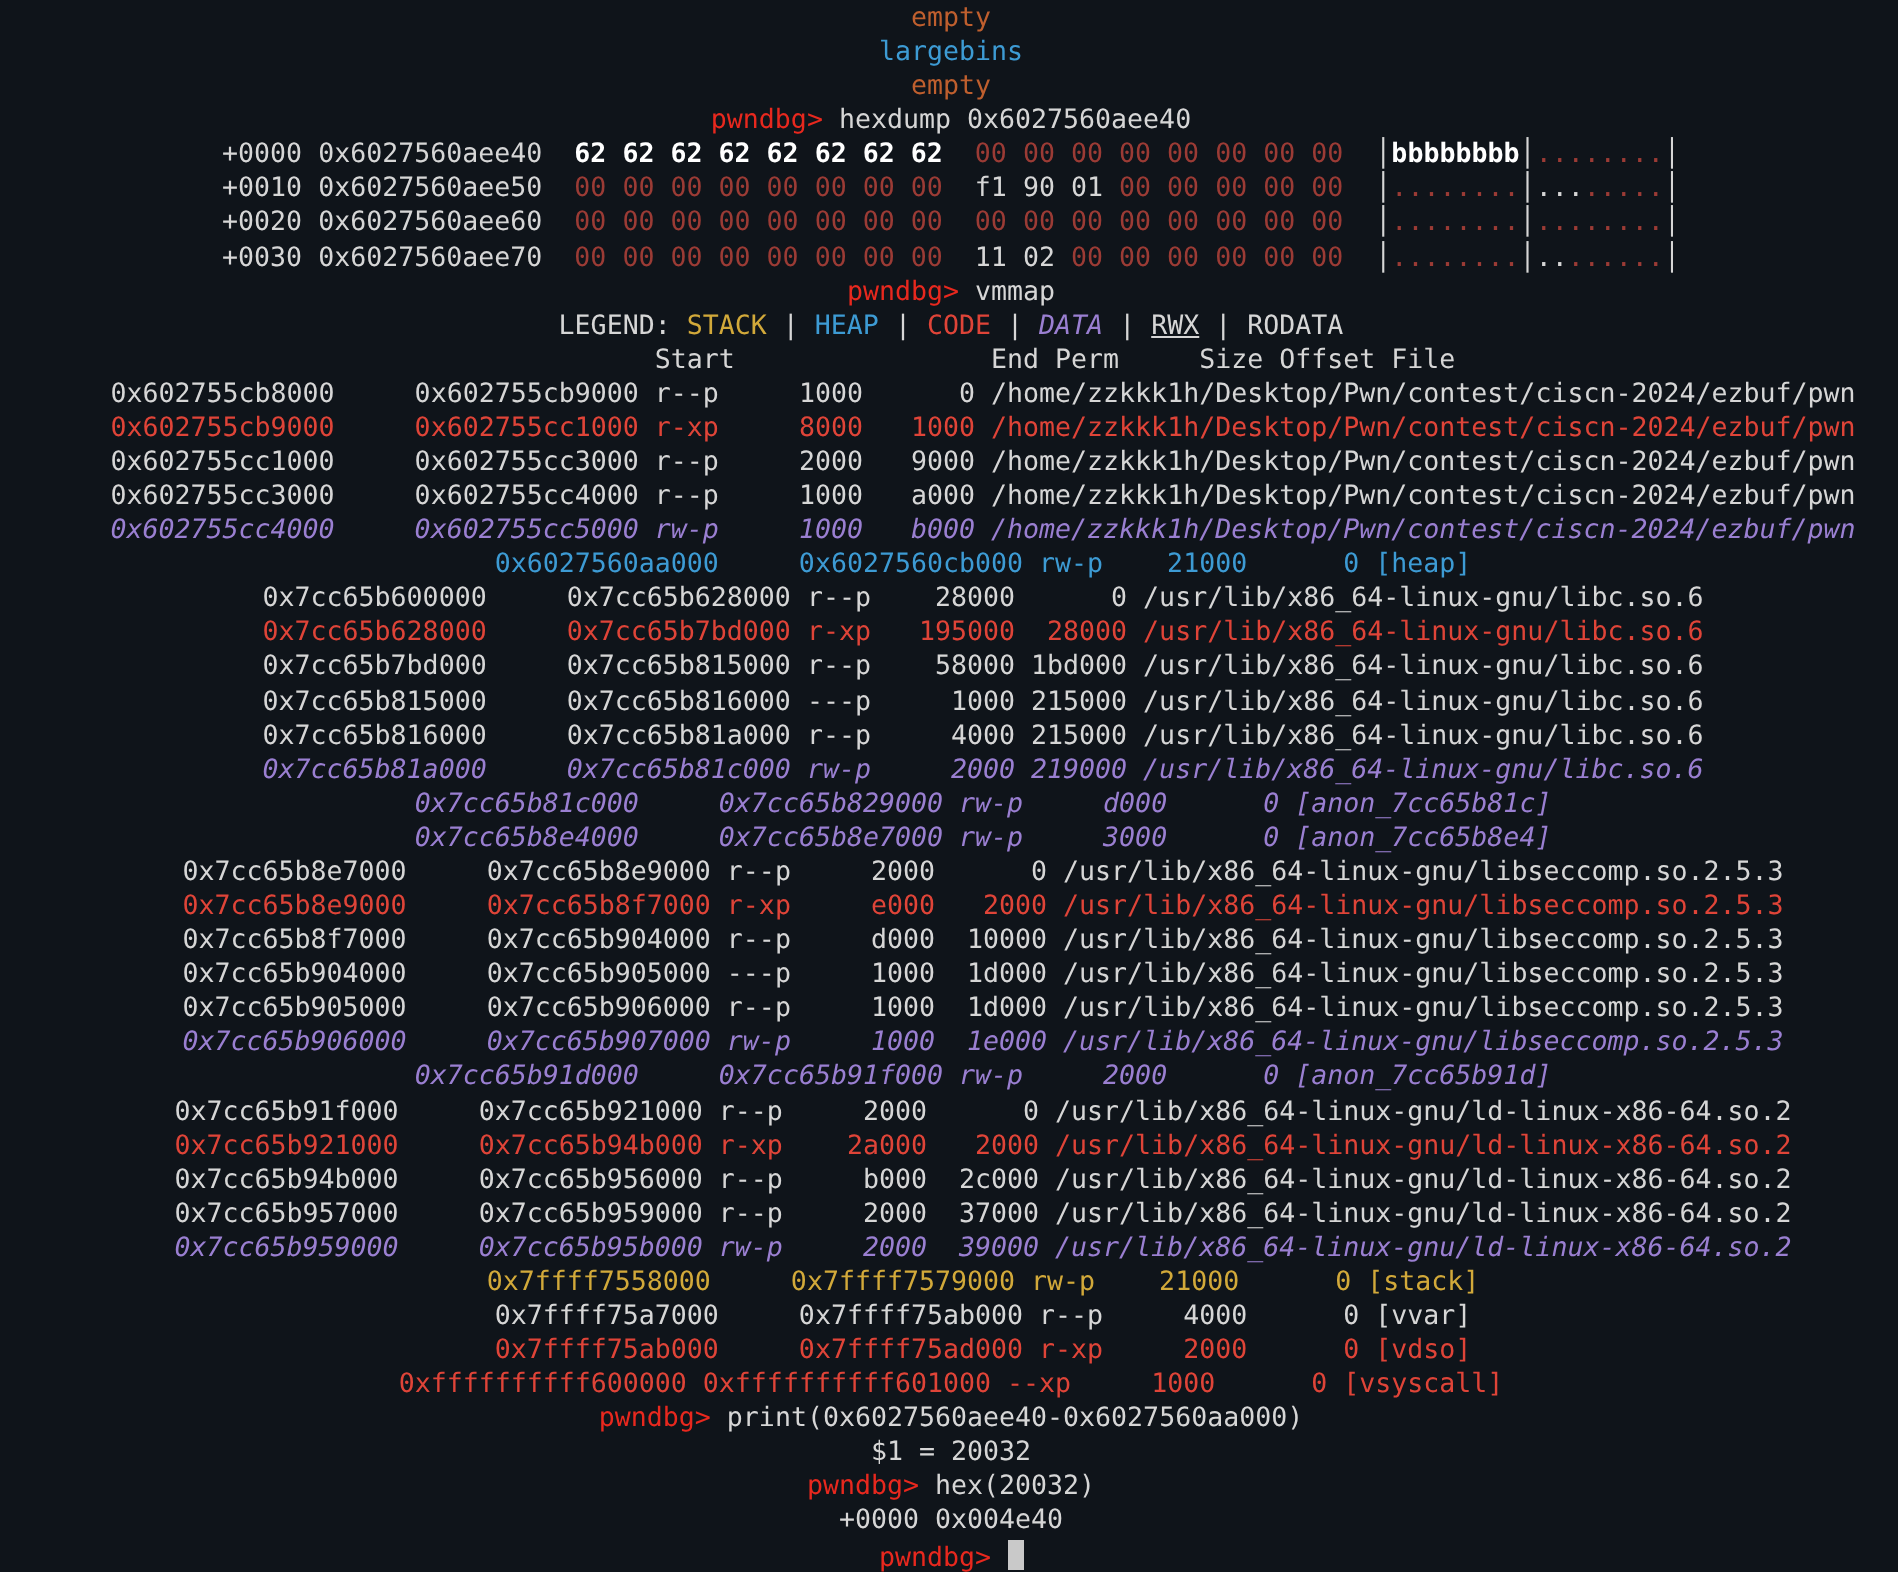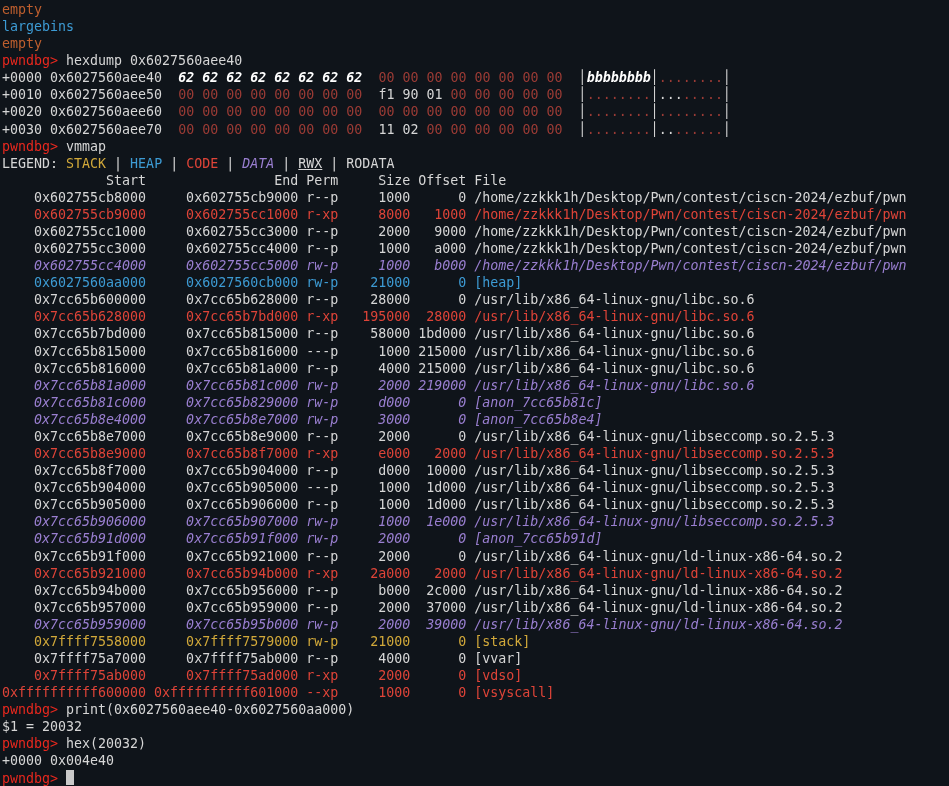--- a/index.html
+++ b/index.html
@@ -7,30 +7,31 @@
     --darkred:#9b3b35; --blue:#3d9bd4; --purple:#9a7fd1; --yellow:#d2a93a;
     --orange:#bf5f2e; --bright:#ffffff; --cursor:#c9c9c9;
   }
   html,body{margin:0;padding:0;background:var(--bg);}
   #term{
     width:949px;height:786px;box-sizing:border-box;overflow:hidden;
     font-family:"DejaVu Sans Mono","Liberation Mono",monospace;
     font-size:13.3px;line-height:17.09px;
     white-space:pre;color:var(--fg);
     padding:1px 0 0 2px;
+    text-align:center;
   }
   .line{height:17.09px;}
   .c-fg{color:var(--fg);}
   .c-o{color:var(--orange);}
   .c-b{color:var(--blue);}
   .c-r{color:var(--red);}
   .c-p{color:var(--purple);font-style:italic;}
   .c-y{color:var(--yellow);}
   .c-z{color:var(--darkred);}
-  .c-hl{color:var(--bright);font-weight:bold;font-style:italic;}
+  .c-hl{color:var(--bright);font-weight:bold;}
   .c-prompt{color:var(--promptRed);font-weight:normal;}
   .u{text-decoration:underline;}
   .cursor{display:inline-block;width:8px;height:15px;background:var(--cursor);vertical-align:-2px;}
 </style>
 </head>
 <body>
 
 <div id="term"><div class="line"><span class="c-o">empty</span></div><div class="line"><span class="c-b">largebins</span></div><div class="line"><span class="c-o">empty</span></div><div class="line"><span class="c-prompt">pwndbg&gt; </span><span class="c-fg">hexdump 0x6027560aee40</span></div><div class="line"><span class="c-fg">+0000 0x6027560aee40  </span><span class="c-hl">62</span><span class="c-fg"> </span><span class="c-hl">62</span><span class="c-fg"> </span><span class="c-hl">62</span><span class="c-fg"> </span><span class="c-hl">62</span><span class="c-fg"> </span><span class="c-hl">62</span><span class="c-fg"> </span><span class="c-hl">62</span><span class="c-fg"> </span><span class="c-hl">62</span><span class="c-fg"> </span><span class="c-hl">62</span><span class="c-fg">  </span><span class="c-z">00</span><span class="c-fg"> </span><span class="c-z">00</span><span class="c-fg"> </span><span class="c-z">00</span><span class="c-fg"> </span><span class="c-z">00</span><span class="c-fg"> </span><span class="c-z">00</span><span class="c-fg"> </span><span class="c-z">00</span><span class="c-fg"> </span><span class="c-z">00</span><span class="c-fg"> </span><span class="c-z">00</span><span class="c-fg">  │</span><span class="c-hl">b</span><span class="c-hl">b</span><span class="c-hl">b</span><span class="c-hl">b</span><span class="c-hl">b</span><span class="c-hl">b</span><span class="c-hl">b</span><span class="c-hl">b</span><span class="c-fg">│</span><span class="c-z">.</span><span class="c-z">.</span><span class="c-z">.</span><span class="c-z">.</span><span class="c-z">.</span><span class="c-z">.</span><span class="c-z">.</span><span class="c-z">.</span><span class="c-fg">│</span></div><div class="line"><span class="c-fg">+0010 0x6027560aee50  </span><span class="c-z">00</span><span class="c-fg"> </span><span class="c-z">00</span><span class="c-fg"> </span><span class="c-z">00</span><span class="c-fg"> </span><span class="c-z">00</span><span class="c-fg"> </span><span class="c-z">00</span><span class="c-fg"> </span><span class="c-z">00</span><span class="c-fg"> </span><span class="c-z">00</span><span class="c-fg"> </span><span class="c-z">00</span><span class="c-fg">  </span><span class="c-fg">f1</span><span class="c-fg"> </span><span class="c-fg">90</span><span class="c-fg"> </span><span class="c-fg">01</span><span class="c-fg"> </span><span class="c-z">00</span><span class="c-fg"> </span><span class="c-z">00</span><span class="c-fg"> </span><span class="c-z">00</span><span class="c-fg"> </span><span class="c-z">00</span><span class="c-fg"> </span><span class="c-z">00</span><span class="c-fg">  │</span><span class="c-z">.</span><span class="c-z">.</span><span class="c-z">.</span><span class="c-z">.</span><span class="c-z">.</span><span class="c-z">.</span><span class="c-z">.</span><span class="c-z">.</span><span class="c-fg">│</span><span class="c-fg">.</span><span class="c-fg">.</span><span class="c-fg">.</span><span class="c-z">.</span><span class="c-z">.</span><span class="c-z">.</span><span class="c-z">.</span><span class="c-z">.</span><span class="c-fg">│</span></div><div class="line"><span class="c-fg">+0020 0x6027560aee60  </span><span class="c-z">00</span><span class="c-fg"> </span><span class="c-z">00</span><span class="c-fg"> </span><span class="c-z">00</span><span class="c-fg"> </span><span class="c-z">00</span><span class="c-fg"> </span><span class="c-z">00</span><span class="c-fg"> </span><span class="c-z">00</span><span class="c-fg"> </span><span class="c-z">00</span><span class="c-fg"> </span><span class="c-z">00</span><span class="c-fg">  </span><span class="c-z">00</span><span class="c-fg"> </span><span class="c-z">00</span><span class="c-fg"> </span><span class="c-z">00</span><span class="c-fg"> </span><span class="c-z">00</span><span class="c-fg"> </span><span class="c-z">00</span><span class="c-fg"> </span><span class="c-z">00</span><span class="c-fg"> </span><span class="c-z">00</span><span class="c-fg"> </span><span class="c-z">00</span><span class="c-fg">  │</span><span class="c-z">.</span><span class="c-z">.</span><span class="c-z">.</span><span class="c-z">.</span><span class="c-z">.</span><span class="c-z">.</span><span class="c-z">.</span><span class="c-z">.</span><span class="c-fg">│</span><span class="c-z">.</span><span class="c-z">.</span><span class="c-z">.</span><span class="c-z">.</span><span class="c-z">.</span><span class="c-z">.</span><span class="c-z">.</span><span class="c-z">.</span><span class="c-fg">│</span></div><div class="line"><span class="c-fg">+0030 0x6027560aee70  </span><span class="c-z">00</span><span class="c-fg"> </span><span class="c-z">00</span><span class="c-fg"> </span><span class="c-z">00</span><span class="c-fg"> </span><span class="c-z">00</span><span class="c-fg"> </span><span class="c-z">00</span><span class="c-fg"> </span><span class="c-z">00</span><span class="c-fg"> </span><span class="c-z">00</span><span class="c-fg"> </span><span class="c-z">00</span><span class="c-fg">  </span><span class="c-fg">11</span><span class="c-fg"> </span><span class="c-fg">02</span><span class="c-fg"> </span><span class="c-z">00</span><span class="c-fg"> </span><span class="c-z">00</span><span class="c-fg"> </span><span class="c-z">00</span><span class="c-fg"> </span><span class="c-z">00</span><span class="c-fg"> </span><span class="c-z">00</span><span class="c-fg"> </span><span class="c-z">00</span><span class="c-fg">  │</span><span class="c-z">.</span><span class="c-z">.</span><span class="c-z">.</span><span class="c-z">.</span><span class="c-z">.</span><span class="c-z">.</span><span class="c-z">.</span><span class="c-z">.</span><span class="c-fg">│</span><span class="c-fg">.</span><span class="c-fg">.</span><span class="c-z">.</span><span class="c-z">.</span><span class="c-z">.</span><span class="c-z">.</span><span class="c-z">.</span><span class="c-z">.</span><span class="c-fg">│</span></div><div class="line"><span class="c-prompt">pwndbg&gt; </span><span class="c-fg">vmmap</span></div><div class="line"><span class="c-fg">LEGEND: </span><span class="c-y">STACK</span><span class="c-fg"> | </span><span class="c-b">HEAP</span><span class="c-fg"> | </span><span class="c-r">CODE</span><span class="c-fg"> | </span><span class="c-p">DATA</span><span class="c-fg"> | </span><span class="c-fg u">RWX</span><span class="c-fg"> | </span><span class="c-fg">RODATA</span></div><div class="line"><span class="c-fg">             Start                End Perm     Size Offset File</span></div><div class="line"><span class="c-fg">    0x602755cb8000     0x602755cb9000 r--p     1000      0 /home/zzkkk1h/Desktop/Pwn/contest/ciscn-2024/ezbuf/pwn</span></div><div class="line"><span class="c-r">    0x602755cb9000     0x602755cc1000 r-xp     8000   1000 /home/zzkkk1h/Desktop/Pwn/contest/ciscn-2024/ezbuf/pwn</span></div><div class="line"><span class="c-fg">    0x602755cc1000     0x602755cc3000 r--p     2000   9000 /home/zzkkk1h/Desktop/Pwn/contest/ciscn-2024/ezbuf/pwn</span></div><div class="line"><span class="c-fg">    0x602755cc3000     0x602755cc4000 r--p     1000   a000 /home/zzkkk1h/Desktop/Pwn/contest/ciscn-2024/ezbuf/pwn</span></div><div class="line"><span class="c-p">    0x602755cc4000     0x602755cc5000 rw-p     1000   b000 /home/zzkkk1h/Desktop/Pwn/contest/ciscn-2024/ezbuf/pwn</span></div><div class="line"><span class="c-b">    0x6027560aa000     0x6027560cb000 rw-p    21000      0 [heap]</span></div><div class="line"><span class="c-fg">    0x7cc65b600000     0x7cc65b628000 r--p    28000      0 /usr/lib/x86_64-linux-gnu/libc.so.6</span></div><div class="line"><span class="c-r">    0x7cc65b628000     0x7cc65b7bd000 r-xp   195000  28000 /usr/lib/x86_64-linux-gnu/libc.so.6</span></div><div class="line"><span class="c-fg">    0x7cc65b7bd000     0x7cc65b815000 r--p    58000 1bd000 /usr/lib/x86_64-linux-gnu/libc.so.6</span></div><div class="line"><span class="c-fg">    0x7cc65b815000     0x7cc65b816000 ---p     1000 215000 /usr/lib/x86_64-linux-gnu/libc.so.6</span></div><div class="line"><span class="c-fg">    0x7cc65b816000     0x7cc65b81a000 r--p     4000 215000 /usr/lib/x86_64-linux-gnu/libc.so.6</span></div><div class="line"><span class="c-p">    0x7cc65b81a000     0x7cc65b81c000 rw-p     2000 219000 /usr/lib/x86_64-linux-gnu/libc.so.6</span></div><div class="line"><span class="c-p">    0x7cc65b81c000     0x7cc65b829000 rw-p     d000      0 [anon_7cc65b81c]</span></div><div class="line"><span class="c-p">    0x7cc65b8e4000     0x7cc65b8e7000 rw-p     3000      0 [anon_7cc65b8e4]</span></div><div class="line"><span class="c-fg">    0x7cc65b8e7000     0x7cc65b8e9000 r--p     2000      0 /usr/lib/x86_64-linux-gnu/libseccomp.so.2.5.3</span></div><div class="line"><span class="c-r">    0x7cc65b8e9000     0x7cc65b8f7000 r-xp     e000   2000 /usr/lib/x86_64-linux-gnu/libseccomp.so.2.5.3</span></div><div class="line"><span class="c-fg">    0x7cc65b8f7000     0x7cc65b904000 r--p     d000  10000 /usr/lib/x86_64-linux-gnu/libseccomp.so.2.5.3</span></div><div class="line"><span class="c-fg">    0x7cc65b904000     0x7cc65b905000 ---p     1000  1d000 /usr/lib/x86_64-linux-gnu/libseccomp.so.2.5.3</span></div><div class="line"><span class="c-fg">    0x7cc65b905000     0x7cc65b906000 r--p     1000  1d000 /usr/lib/x86_64-linux-gnu/libseccomp.so.2.5.3</span></div><div class="line"><span class="c-p">    0x7cc65b906000     0x7cc65b907000 rw-p     1000  1e000 /usr/lib/x86_64-linux-gnu/libseccomp.so.2.5.3</span></div><div class="line"><span class="c-p">    0x7cc65b91d000     0x7cc65b91f000 rw-p     2000      0 [anon_7cc65b91d]</span></div><div class="line"><span class="c-fg">    0x7cc65b91f000     0x7cc65b921000 r--p     2000      0 /usr/lib/x86_64-linux-gnu/ld-linux-x86-64.so.2</span></div><div class="line"><span class="c-r">    0x7cc65b921000     0x7cc65b94b000 r-xp    2a000   2000 /usr/lib/x86_64-linux-gnu/ld-linux-x86-64.so.2</span></div><div class="line"><span class="c-fg">    0x7cc65b94b000     0x7cc65b956000 r--p     b000  2c000 /usr/lib/x86_64-linux-gnu/ld-linux-x86-64.so.2</span></div><div class="line"><span class="c-fg">    0x7cc65b957000     0x7cc65b959000 r--p     2000  37000 /usr/lib/x86_64-linux-gnu/ld-linux-x86-64.so.2</span></div><div class="line"><span class="c-p">    0x7cc65b959000     0x7cc65b95b000 rw-p     2000  39000 /usr/lib/x86_64-linux-gnu/ld-linux-x86-64.so.2</span></div><div class="line"><span class="c-y">    0x7ffff7558000     0x7ffff7579000 rw-p    21000      0 [stack]</span></div><div class="line"><span class="c-fg">    0x7ffff75a7000     0x7ffff75ab000 r--p     4000      0 [vvar]</span></div><div class="line"><span class="c-r">    0x7ffff75ab000     0x7ffff75ad000 r-xp     2000      0 [vdso]</span></div><div class="line"><span class="c-r">0xffffffffff600000 0xffffffffff601000 --xp     1000      0 [vsyscall]</span></div><div class="line"><span class="c-prompt">pwndbg&gt; </span><span class="c-fg">print(0x6027560aee40-0x6027560aa000)</span></div><div class="line"><span class="c-fg">$1 = 20032</span></div><div class="line"><span class="c-prompt">pwndbg&gt; </span><span class="c-fg">hex(20032)</span></div><div class="line"><span class="c-fg">+0000 0x004e40</span></div><div class="line"><span class="c-prompt">pwndbg&gt; </span><span class="cursor"></span></div></div>
 
 </body></html>

